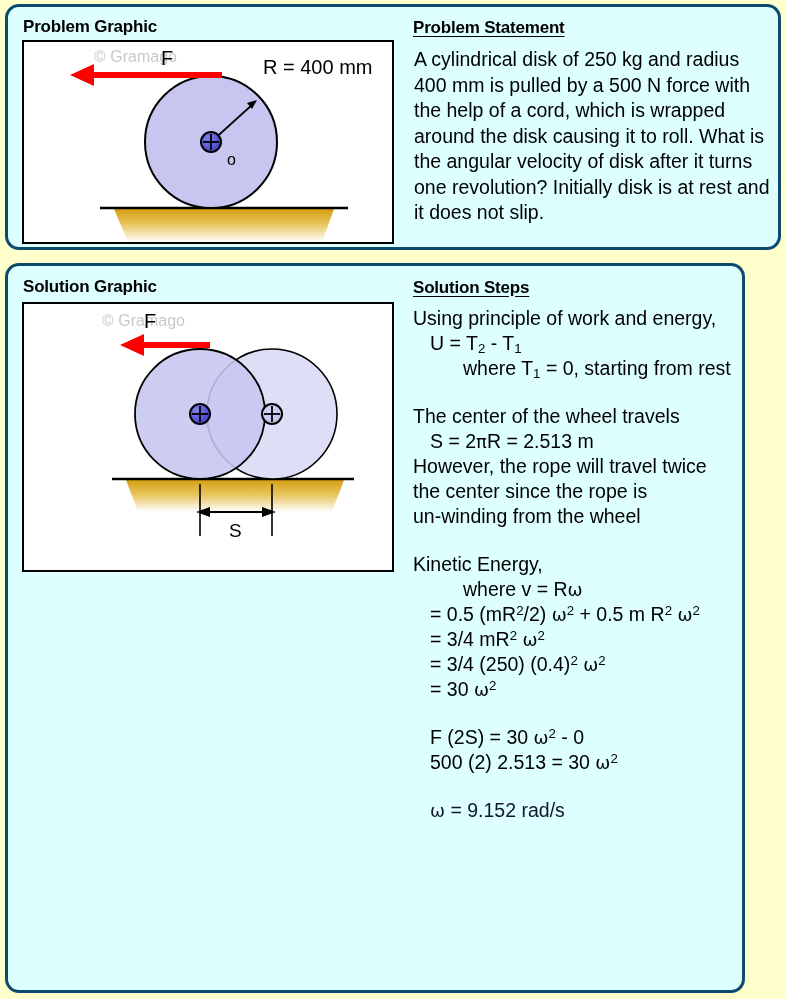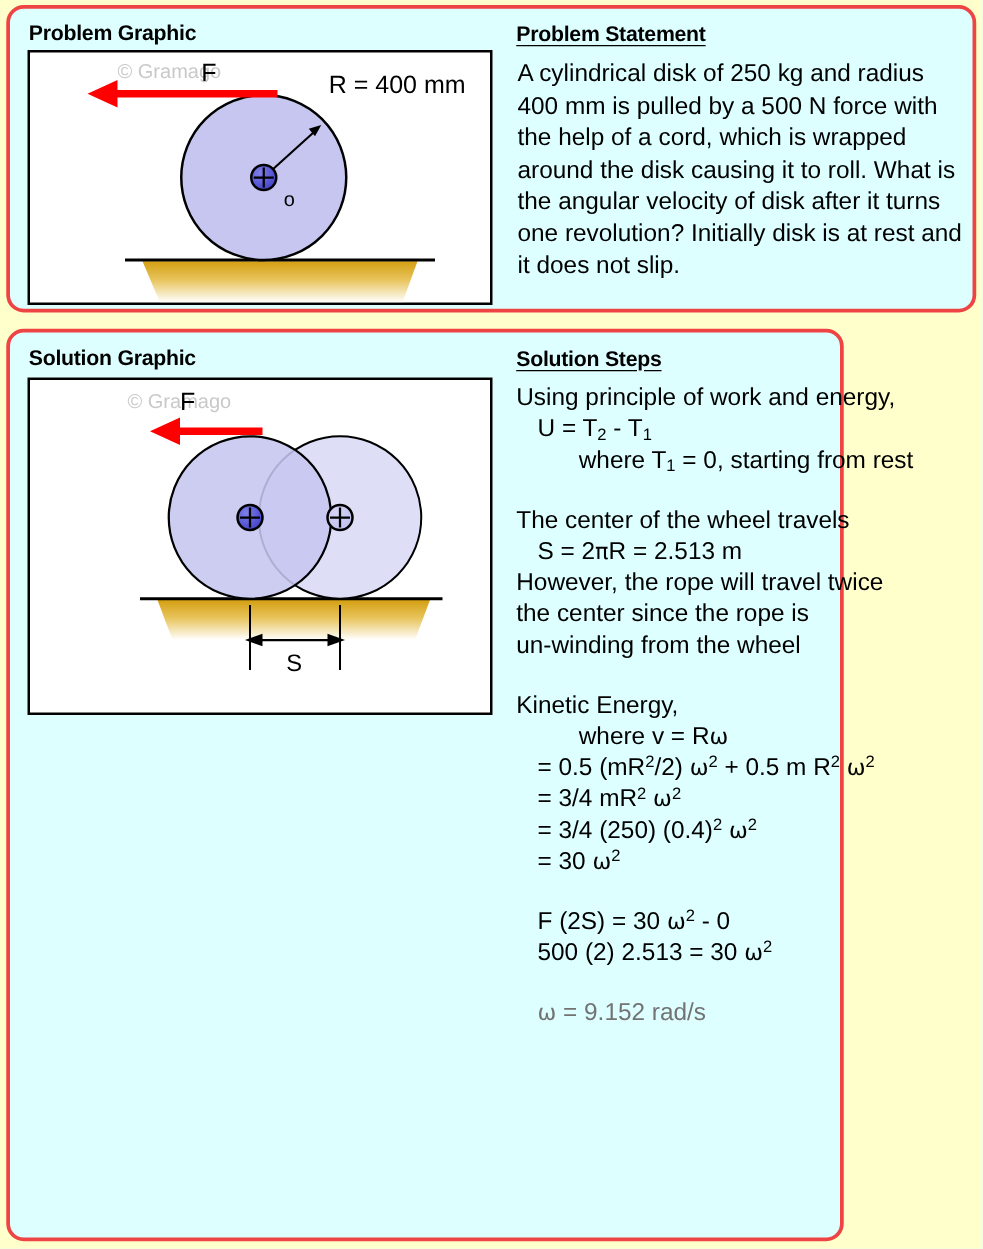--- a/index.html
+++ b/index.html
@@ -19,34 +19,34 @@
     width: 786px;
     height: 999px;
     box-sizing: border-box;
     padding: 6px 6px 6px 6px;
   }
 
   
   .panel {
     position: absolute;
     background: #ddffff;
-    border: 3px solid #ef4444;
+    border: 3px solid #0c4a6e;
     border-radius: 14px;
     box-sizing: border-box;
   }
   #problem-panel {
     left: 5px;
     top: 4px;
     width: 776px;
     height: 246px;
   }
   #solution-panel {
     left: 5px;
     top: 263px;
-    width: 670px;
+    width: 740px;
     height: 730px;
   }
 
   .panel-col-left {
     position: absolute;
     left: 0;
     top: 0;
     width: 392px;
     height: 100%;
     box-sizing: border-box;
@@ -121,21 +121,21 @@
     line-height: 25px;
   }
   .step-line {
     white-space: nowrap;
     height: 25px;
   }
   .step-gap { height: 23px; }
   .ind1 { padding-left: 17px; }
   .ind2 { padding-left: 50px; }
   .answer {
-    color: #737373;
+    color: #0f172a;
     white-space: nowrap;
   }
   sub {
     font-size: 0.68em;
     vertical-align: -0.22em;
     line-height: 0;
   }
   sup {
     font-size: 0.68em;
     vertical-align: 0.46em;

